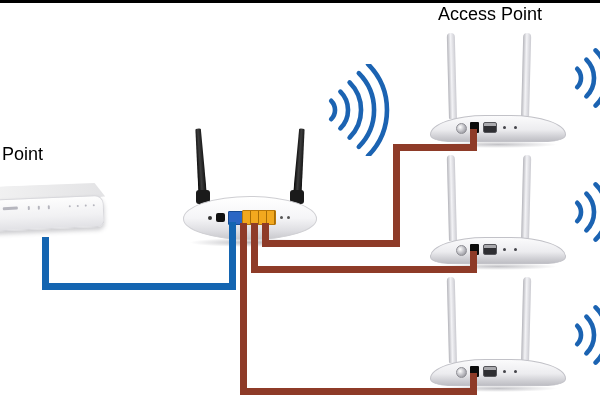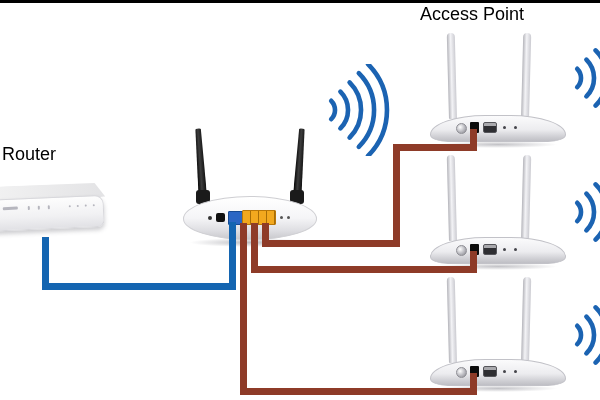--- a/index.html
+++ b/index.html
@@ -77,22 +77,22 @@
       <path d="M40.8 9.2 A52 52 0 0 1 40.8 82.8"></path>
       <path d="M50.0 0.1 A65 65 0 0 1 50.0 91.9"></path>
     </g>
   </defs>
 </svg>
 
 <div class="stage">
 
   <div class="abs top-bar"></div>
 
-  <div class="abs device-label" style="left:2px;top:144px;">Router</div>
-  <div class="abs device-label" style="left:420px;top:4px;width:140px;text-align:left;">Access Point</div>
+  <div class="abs device-label" style="left:2px;top:144px;">Point</div>
+  <div class="abs device-label" style="left:420px;top:4px;width:140px;text-align:center;">Access Point</div>
 
   <svg class="abs wifi" style="left:318px;top:64px;" width="80" height="92" viewBox="0 0 80 92">
       <use href="#wifi-waves"></use>
     </svg>
   <svg class="abs wifi" style="left:564px;top:32px;" width="80" height="92" viewBox="0 0 80 92">
       <use href="#wifi-waves"></use>
     </svg>
   <svg class="abs wifi" style="left:564px;top:166px;" width="80" height="92" viewBox="0 0 80 92">
       <use href="#wifi-waves"></use>
     </svg>

